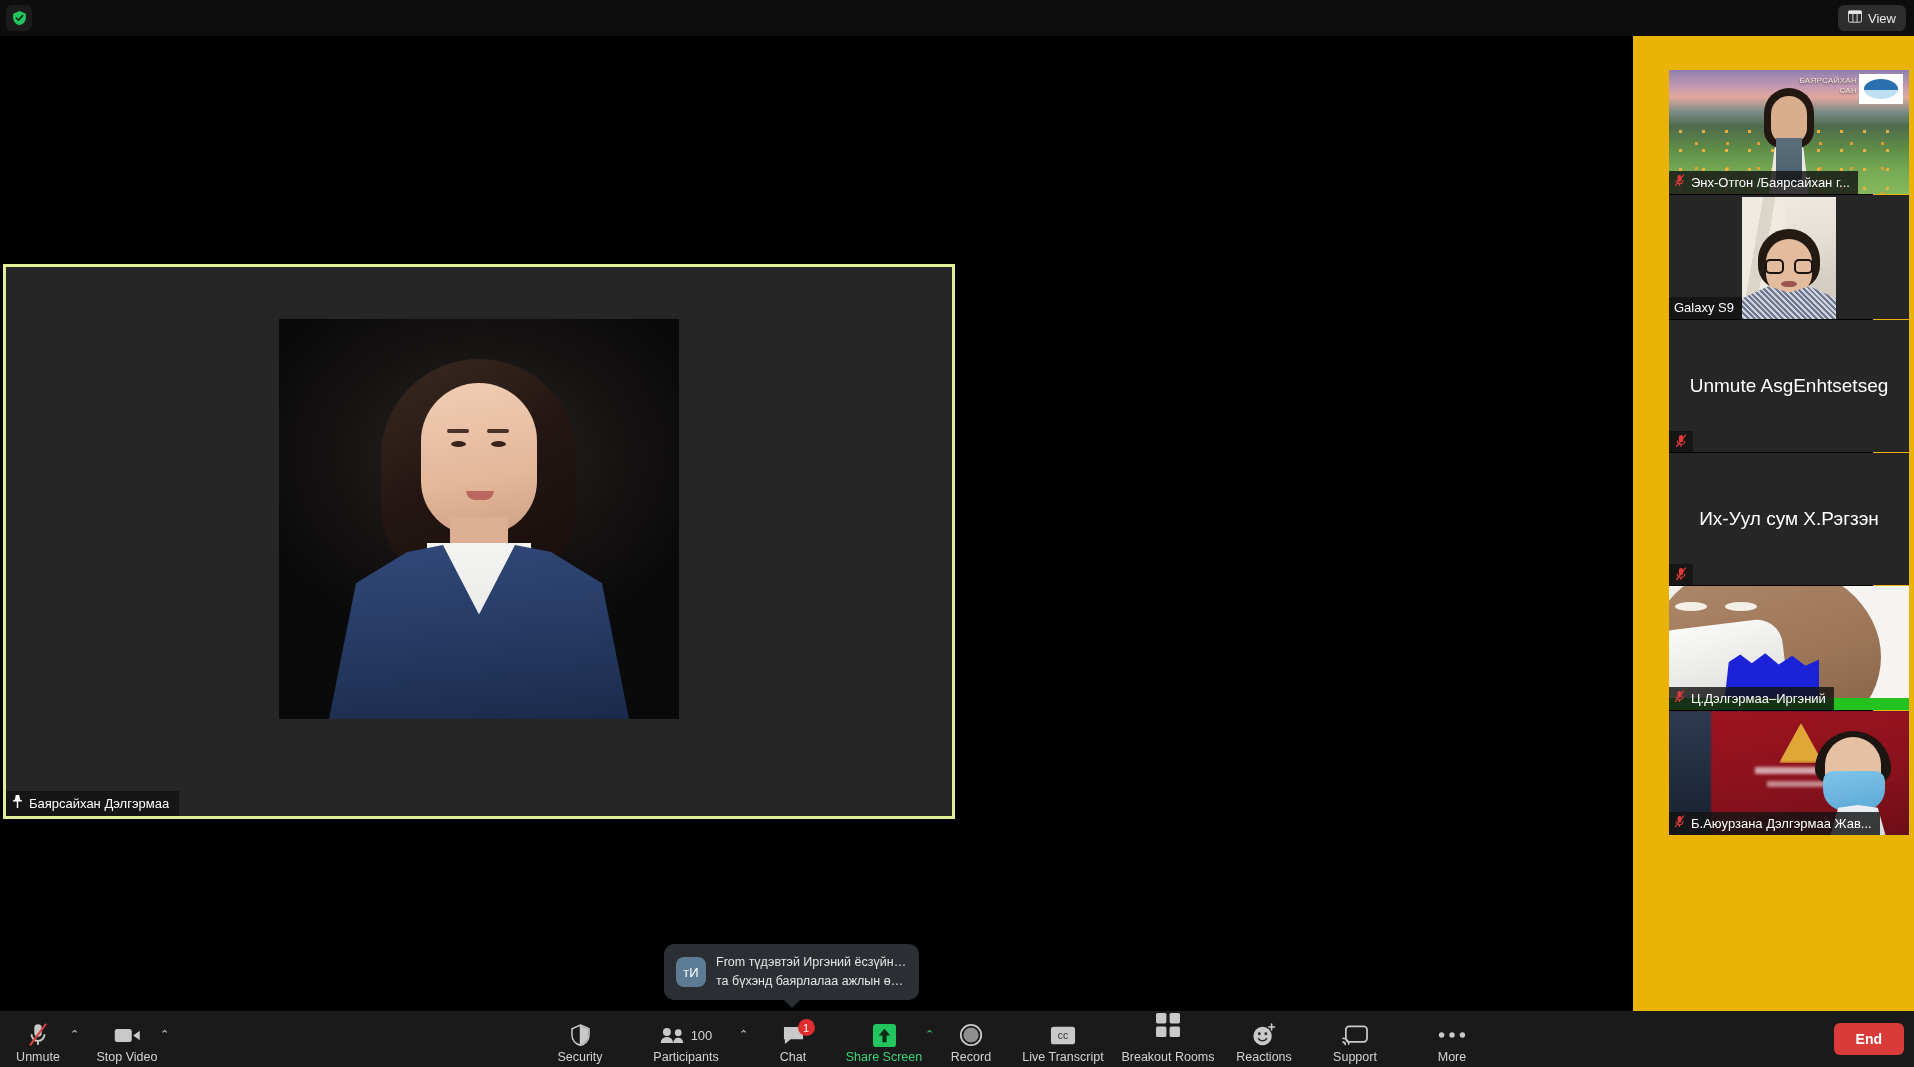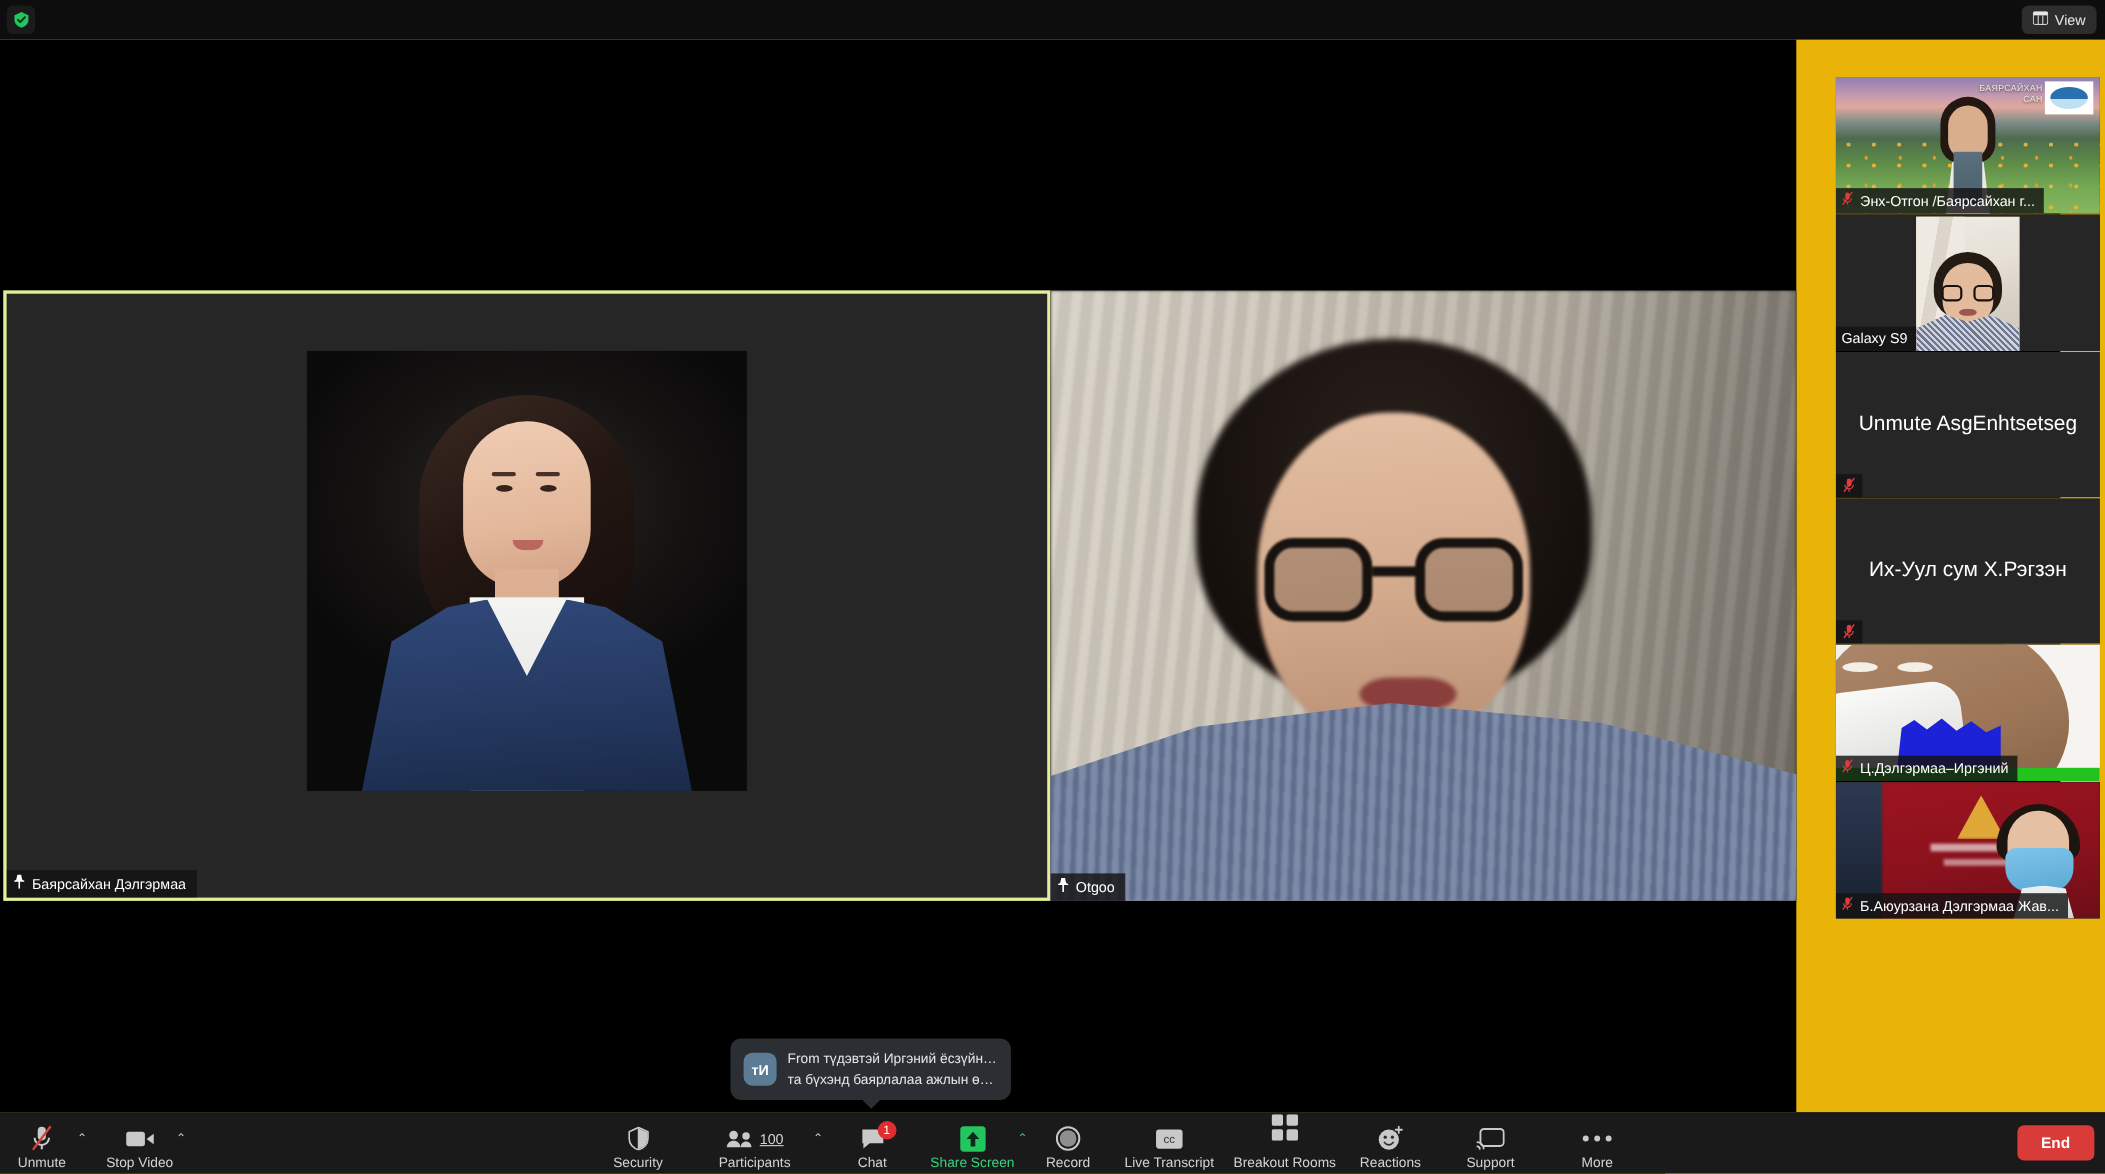--- a/index.html
+++ b/index.html
@@ -195,39 +195,39 @@
     position: absolute; left: 664px; top: 944px; width: 255px; height: 56px;
     background: #2b2f33; border-radius: 10px; display: flex; align-items: center; gap: 10px; padding: 0 12px;
     z-index: 45;
   }
   .toast::after {
     content: ""; position: absolute; left: 50%; bottom: -8px; transform: translateX(-50%);
     border-left: 9px solid transparent; border-right: 9px solid transparent; border-top: 9px solid #2b2f33;
   }
   .toast-av {
     width: 30px; height: 30px; border-radius: 8px; background: #5c7b94; color: #fff;
-    font-size: 13px; display: flex; align-items: center; justify-content: center; flex: 0 0 30px; font-weight: bold;
+    font-size: 13px; display: flex; align-items: center; justify-content: center; flex: 0 0 30px;
   }
   .toast-body { overflow: hidden; }
   .toast-l1, .toast-l2 { color: #e4e6e8; font-size: 12.5px; white-space: nowrap; overflow: hidden; text-overflow: ellipsis; line-height: 1.5; }
 
   
   .toolbar { position: absolute; left: 0; bottom: 0; width: 1914px; height: 56px; background: #1a1a1a; z-index: 50; }
   .tb-item {
     position: absolute; bottom: 3px; display: flex; flex-direction: column; align-items: center;
     color: #d3d3d3; font-size: 12.5px; gap: 2px; width: 96px; margin-left: -48px;
   }
   .tb-icon { height: 26px; display: flex; align-items: center; justify-content: center; position: relative; }
   .tb-item.green { color: #3ad17a; }
   .chev { position: absolute; color: #cfcfcf; font-size: 11px; bottom: 26px; }
   .badge {
     position: absolute; top: -3px; right: -10px; min-width: 17px; height: 17px; border-radius: 9px;
     background: #e02d2d; color: #fff; font-size: 11px; display: flex; align-items: center; justify-content: center; padding: 0 4px;
   }
-  .pcount { color: #d3d3d3; font-size: 13px; margin-left: 4px; text-decoration: underline; }
+  .pcount { color: #d3d3d3; font-size: 13px; margin-left: 4px; }
   .end-btn {
     position: absolute; right: 10px; bottom: 12px; background: #d93b38; color: #fff;
     font-size: 14px; font-weight: bold; padding: 8px 22px; border-radius: 6px;
   }
   .ppanel {
     position: absolute; right: 0; bottom: 0; width: 400px; height: 27px;
     background: #f4f4f4; border-radius: 9px 9px 0 0; z-index: 49;
     display: flex; align-items: center; padding: 0 14px;
   }
   .lights { display: flex; gap: 8px; }
@@ -277,42 +277,20 @@
       <div class="nlabel">
         <span>
           <svg width="11" height="13" viewBox="0 0 12 14">
               <path d="M4 0h4v1l1 4 2 1v1H6.8V14H5.2V7H1V6l2-1 1-4z" fill="#fff"></path>
             </svg>
         </span>
         <span class="txt">Баярсайхан Дэлгэрмаа</span>
       </div>
     </div>
 
-    <div class="spk spk-2">
-      <div class="cam2">
-        <div class="c2-bg"></div>
-        <div class="c2-hair"></div>
-        <div class="c2-face"></div>
-        <div class="c2-glass">
-            <div class="c2-lens l"></div>
-            <div class="c2-bridge"></div>
-            <div class="c2-lens r"></div>
-          </div>
-        <div class="c2-lip"></div>
-        <div class="c2-shirt"></div>
-      </div>
-      <div class="nlabel">
-        <span>
-          <svg width="11" height="13" viewBox="0 0 12 14">
-              <path d="M4 0h4v1l1 4 2 1v1H6.8V14H5.2V7H1V6l2-1 1-4z" fill="#fff"></path>
-            </svg>
-        </span>
-        <span class="txt">Otgoo</span>
-      </div>
-    </div>
   </div>
 
   <div class="strip">
 
     <div class="tile video">
       <div class="t1">
         <div class="t1-dots"></div>
         <div class="t1-cyr">БАЯРСАЙХАН<br>САН</div>
         <div class="t1-logo">
             <div class="t1-logo-in"></div>

